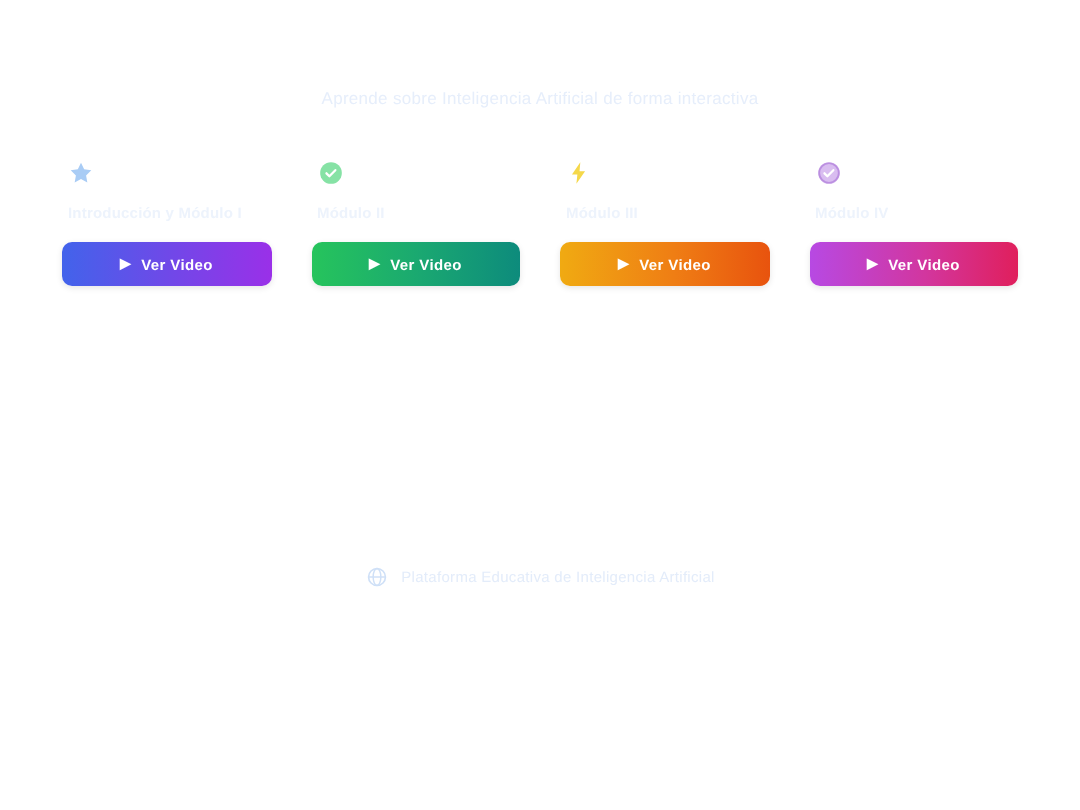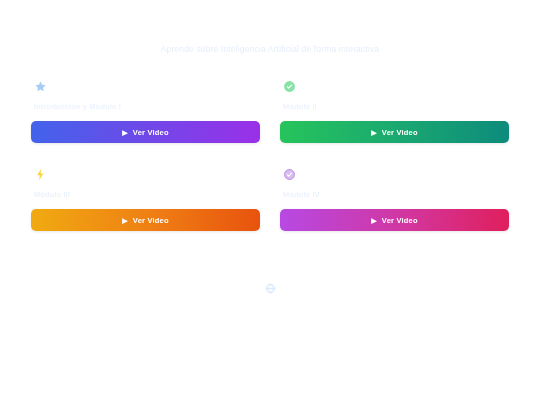--- a/index.html
+++ b/index.html
@@ -42,21 +42,21 @@
     font-weight: 400;
     color: #e6eefb;
     letter-spacing: 0.15px;
   }
 
   
   .cards {
     margin-top: 23px;
     padding: 0 31px;
     display: grid;
-    grid-template-columns: 1fr 1fr;
+    grid-template-columns: 1fr 1fr 1fr 1fr;
     column-gap: 20px;
     row-gap: 22px;
     box-sizing: border-box;
   }
 
   .card {
     background: #ffffff;
     border-radius: 7px;
     padding: 0;
     box-sizing: border-box;
@@ -199,15 +199,16 @@
   </div>
 
   <div class="footer">
     <span class="footer-icon">
       <svg width="11" height="11" viewBox="0 0 24 24" aria-hidden="true">
         <circle cx="12" cy="12" r="9.2" fill="none" stroke="#cfe0f7" stroke-width="1.8"></circle>
         <ellipse cx="12" cy="12" rx="4.2" ry="9.2" fill="none" stroke="#cfe0f7" stroke-width="1.6"></ellipse>
         <line x1="2.8" y1="12" x2="21.2" y2="12" stroke="#cfe0f7" stroke-width="1.6"></line>
       </svg>
     </span>
+    <span class="footer-text">Plataforma Educativa de Inteligencia Artificial</span>
   </div>
 
 </div>
 
 </body></html>

